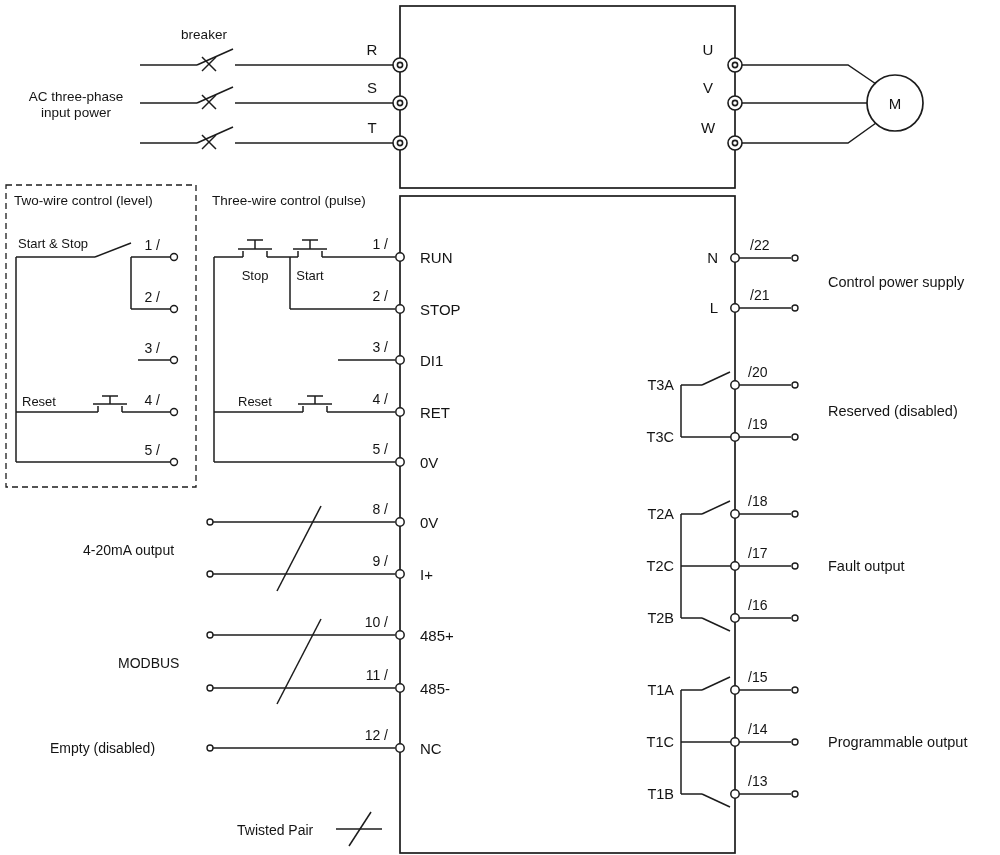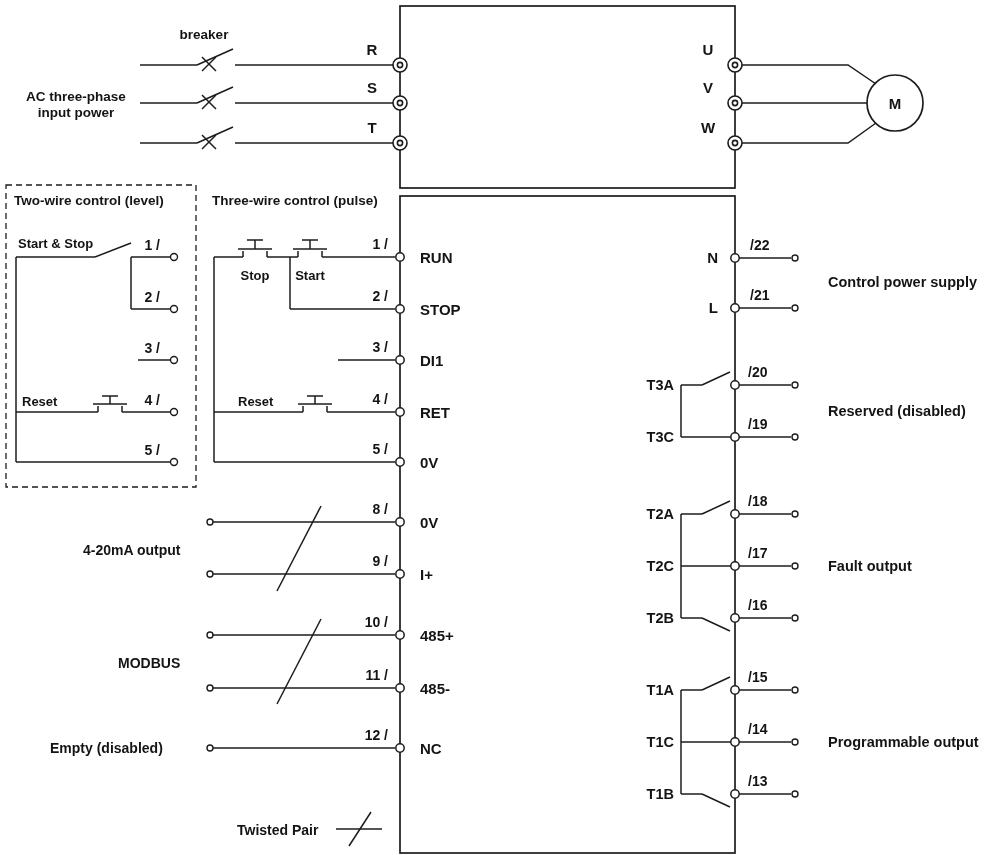--- a/index.html
+++ b/index.html
@@ -1,16 +1,16 @@
 <!DOCTYPE html>
 <html><head>
 <meta charset="utf-8">
 <style>
   html,body{margin:0;padding:0;background:#fff;}
-  .stage{position:relative;width:1000px;height:855px;background:#fff;overflow:hidden;font-weight:bold;}
+  .stage{position:relative;width:1000px;height:855px;background:#fff;overflow:hidden;}
   svg{display:block;}
   svg text{font-family:"Liberation Sans","DejaVu Sans",sans-serif;fill:#141414;}
   .w{stroke:#1c1c1c;stroke-width:1.5;fill:none;}
   .box{stroke:#1c1c1c;stroke-width:1.7;fill:none;}
   .dash{stroke:#1c1c1c;stroke-width:1.3;fill:none;stroke-dasharray:6 4;}
   .screw{stroke:#1c1c1c;stroke-width:1.6;fill:#fff;}
   .pin{stroke:#1c1c1c;stroke-width:1.5;fill:#fff;}
   .dot{stroke:#1c1c1c;stroke-width:1.4;fill:#fff;}
   .t13{font-size:13px;}
   .t135{font-size:13.5px;}

